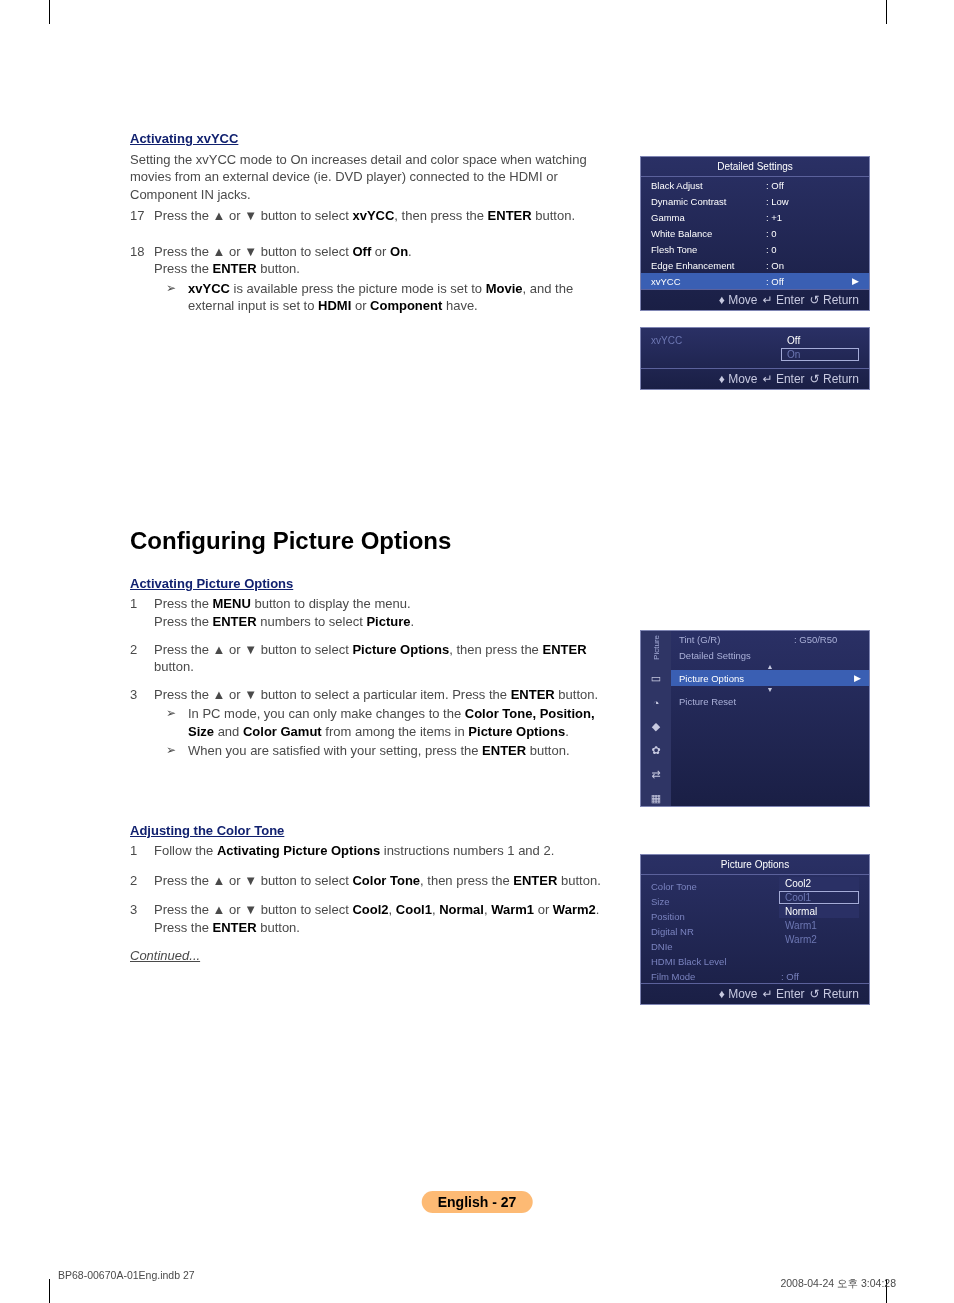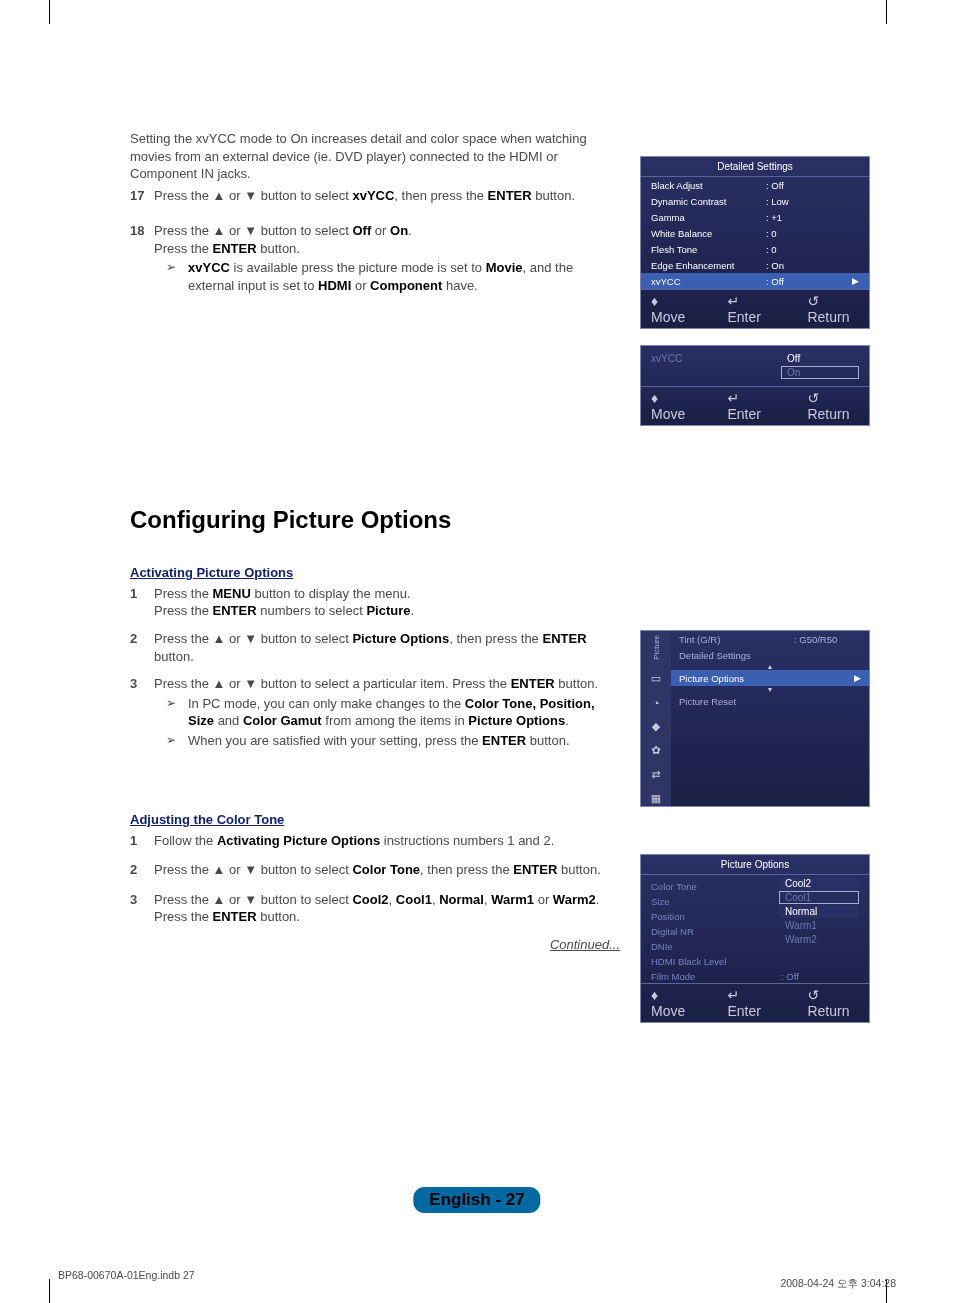--- a/index.html
+++ b/index.html
@@ -6,86 +6,87 @@
 .page{width:954px;height:1303px;position:relative;box-sizing:border-box;padding:130px 70px 0 130px}
 .crop-line{position:absolute;background:#000}
 .crop-v1{left:49px;top:0;width:1px;height:24px}
 .crop-v2{left:886px;top:0;width:1px;height:24px}
 .crop-v3{left:49px;bottom:0;width:1px;height:24px}
 .crop-v4{left:886px;bottom:0;width:1px;height:24px}
 .content{width:490px;font-size:13px;line-height:1.35}
 .subhead{color:#11216f;font-weight:bold;text-decoration:underline;margin-bottom:3px}
 .para{margin-bottom:4px}
 .step{display:flex;margin-bottom:10px}
-.stepnum{width:24px;font-weight:bold;flex-shrink:0}
+.stepnum{width:24px;font-weight:normal;flex-shrink:0}
 .stepbody{flex:1}
 .notelist{list-style:none;padding:0;margin:2px 0 0 0}
 .notelist li{position:relative;padding-left:34px;margin-bottom:2px}
 .notelist li:before{content:"➢";position:absolute;left:12px;top:0;font-size:12px;color:#4a4a4a}
 .heading{font-size:24px;font-weight:bold;color:#000}
 .screens{position:absolute;left:640px;width:230px;font-size:9.5px;color:#fff}
 .osd{background:linear-gradient(#2a3065 0%,#1a1f45 100%);border:1px solid #7f85b3;margin-bottom:16px}
 .osd-title{text-align:center;padding:4px 0;font-size:10px;border-bottom:1px solid #5b619b}
 .osd-row{display:flex;padding:2.5px 10px}
 .osd-row .lbl{flex:0 0 115px}
 .osd-row .val{flex:1}
 .osd-row.hl{background:#3a5fb3}
 .osd-row .arrow{font-size:9px}
-.osd-footer{display:flex;justify-content:flex-end;gap:36px;padding:3px 10px;font-size:14px;color:#c7c9e0;border-top:1px solid #5b619b}
+.osd-footer{display:flex;justify-content:flex-end;gap:5px;padding:3px 10px;font-size:12px;color:#c7c9e0;border-top:1px solid #5b619b}
 .osd-sub{background:linear-gradient(#2a3065,#1a1f45);border:1px solid #7f85b3;margin-bottom:16px}
 .osd-sub-body{display:flex;align-items:flex-start;padding:6px 10px}
 .osd-sub-body .lbl{flex:0 0 130px;color:#6d77b3;font-size:10px;padding-top:1px}
 .optbox{flex:1}
 .opt{border:1px solid transparent;padding:0 5px;font-size:10px;margin-bottom:1px}
 .opt.sel{border:1px solid #a5acd8}
 .opt.dim{color:#6d77b3}
 .sidebar-osd{display:flex;background:linear-gradient(#2a3065,#1a1f45);border:1px solid #7f85b3;margin-bottom:16px}
 .sidebar{width:30px;background:#2f3565;display:flex;flex-direction:column;align-items:center;padding-top:4px;gap:10px}
 .sidebar .vlabel{writing-mode:vertical-rl;font-size:8px;color:#a5acd8;transform:rotate(180deg);margin-bottom:2px}
 .side-icon{width:14px;height:14px;display:flex;align-items:center;justify-content:center;font-size:11px;color:#c7c9e0}
 .rightcol{flex:1}
 .rightcol .osd-row{padding:2.5px 8px}
 .rightcol .dimrow{color:#aab0d8}
 .triangles{font-size:7px;text-align:center;color:#c7c9e0;line-height:1}
-.continued{text-align:right;font-style:italic;text-decoration:underline;font-size:13px;margin-top:4px}
-.pagenum{position:absolute;bottom:90px;left:50%;transform:translateX(-50%);background:#0369a1;color:#000;font-weight:bold;border-radius:11px;font-size:17px;padding:3px 16px}
+.continued{text-align:left;font-style:italic;text-decoration:underline;font-size:13px;margin-top:4px}
+.pagenum{position:absolute;bottom:90px;left:50%;transform:translateX(-50%);background:#fdba74;color:#000;font-weight:bold;border-radius:11px;font-size:14px;padding:3px 16px}
 .footer-left{position:absolute;bottom:22px;left:58px;font-size:10.5px;color:#4a4a4a}
 .footer-right{position:absolute;bottom:12px;right:58px;font-size:10.5px;color:#4a4a4a}
 b{font-weight:bold;color:#000}
 </style>
 </head>
 <body>
 
 <div class="page">
   <div class="crop-line crop-v1"></div>
     <div class="crop-line crop-v2"></div>
   <div class="crop-line crop-v3"></div>
     <div class="crop-line crop-v4"></div>
 
   <div class="content">
+    <div class="subhead">Activating xvYCC</div>
     <div class="para">Setting the xvYCC mode to On increases detail and color space when watching movies from an external device (ie. DVD player) connected to the HDMI or Component IN jacks.</div>
 
     <div class="step">
       <div class="stepnum">17</div>
       <div class="stepbody"><span>Press the ▲ or ▼ button to select </span><b>xvYCC</b><span>, then press the </span><b>ENTER</b><span> button.</span></div>
     </div>
 
     <div class="step" style="margin-top:18px">
       <div class="stepnum">18</div>
       <div class="stepbody">
         <span>Press the ▲ or ▼ button to select </span><b>Off</b><span> or </span><b>On</b><span>.</span><br>
         <span>Press the </span><b>ENTER</b><span> button.</span>
         <ul class="notelist">
           <li><b>xvYCC</b><span> is available press the picture mode is set to </span><b>Movie</b><span>, and the external input is set to </span><b>HDMI</b><span> or </span><b>Component</b><span> have.</span></li>
         </ul>
       </div>
     </div>
   </div>
 
-  <div class="heading" style="margin-top:210px;margin-bottom:30px">Configuring Picture Options</div>
+  <div class="heading" style="margin-top:210px;margin-bottom:20px">Configuring Picture Options</div>
 
   <div class="content">
     <div class="subhead">Activating Picture Options</div>
     <div class="step">
       <div class="stepnum">1</div>
       <div class="stepbody"><span>Press the </span><b>MENU</b><span> button to display the menu.</span><br><span>Press the </span><b>ENTER</b><span> numbers to select </span><b>Picture</b><span>.</span></div>
     </div>
     <div class="step">
       <div class="stepnum">2</div>
       <div class="stepbody"><span>Press the ▲ or ▼ button to select </span><b>Picture Options</b><span>, then press the </span><b>ENTER</b><span> button.</span></div>

